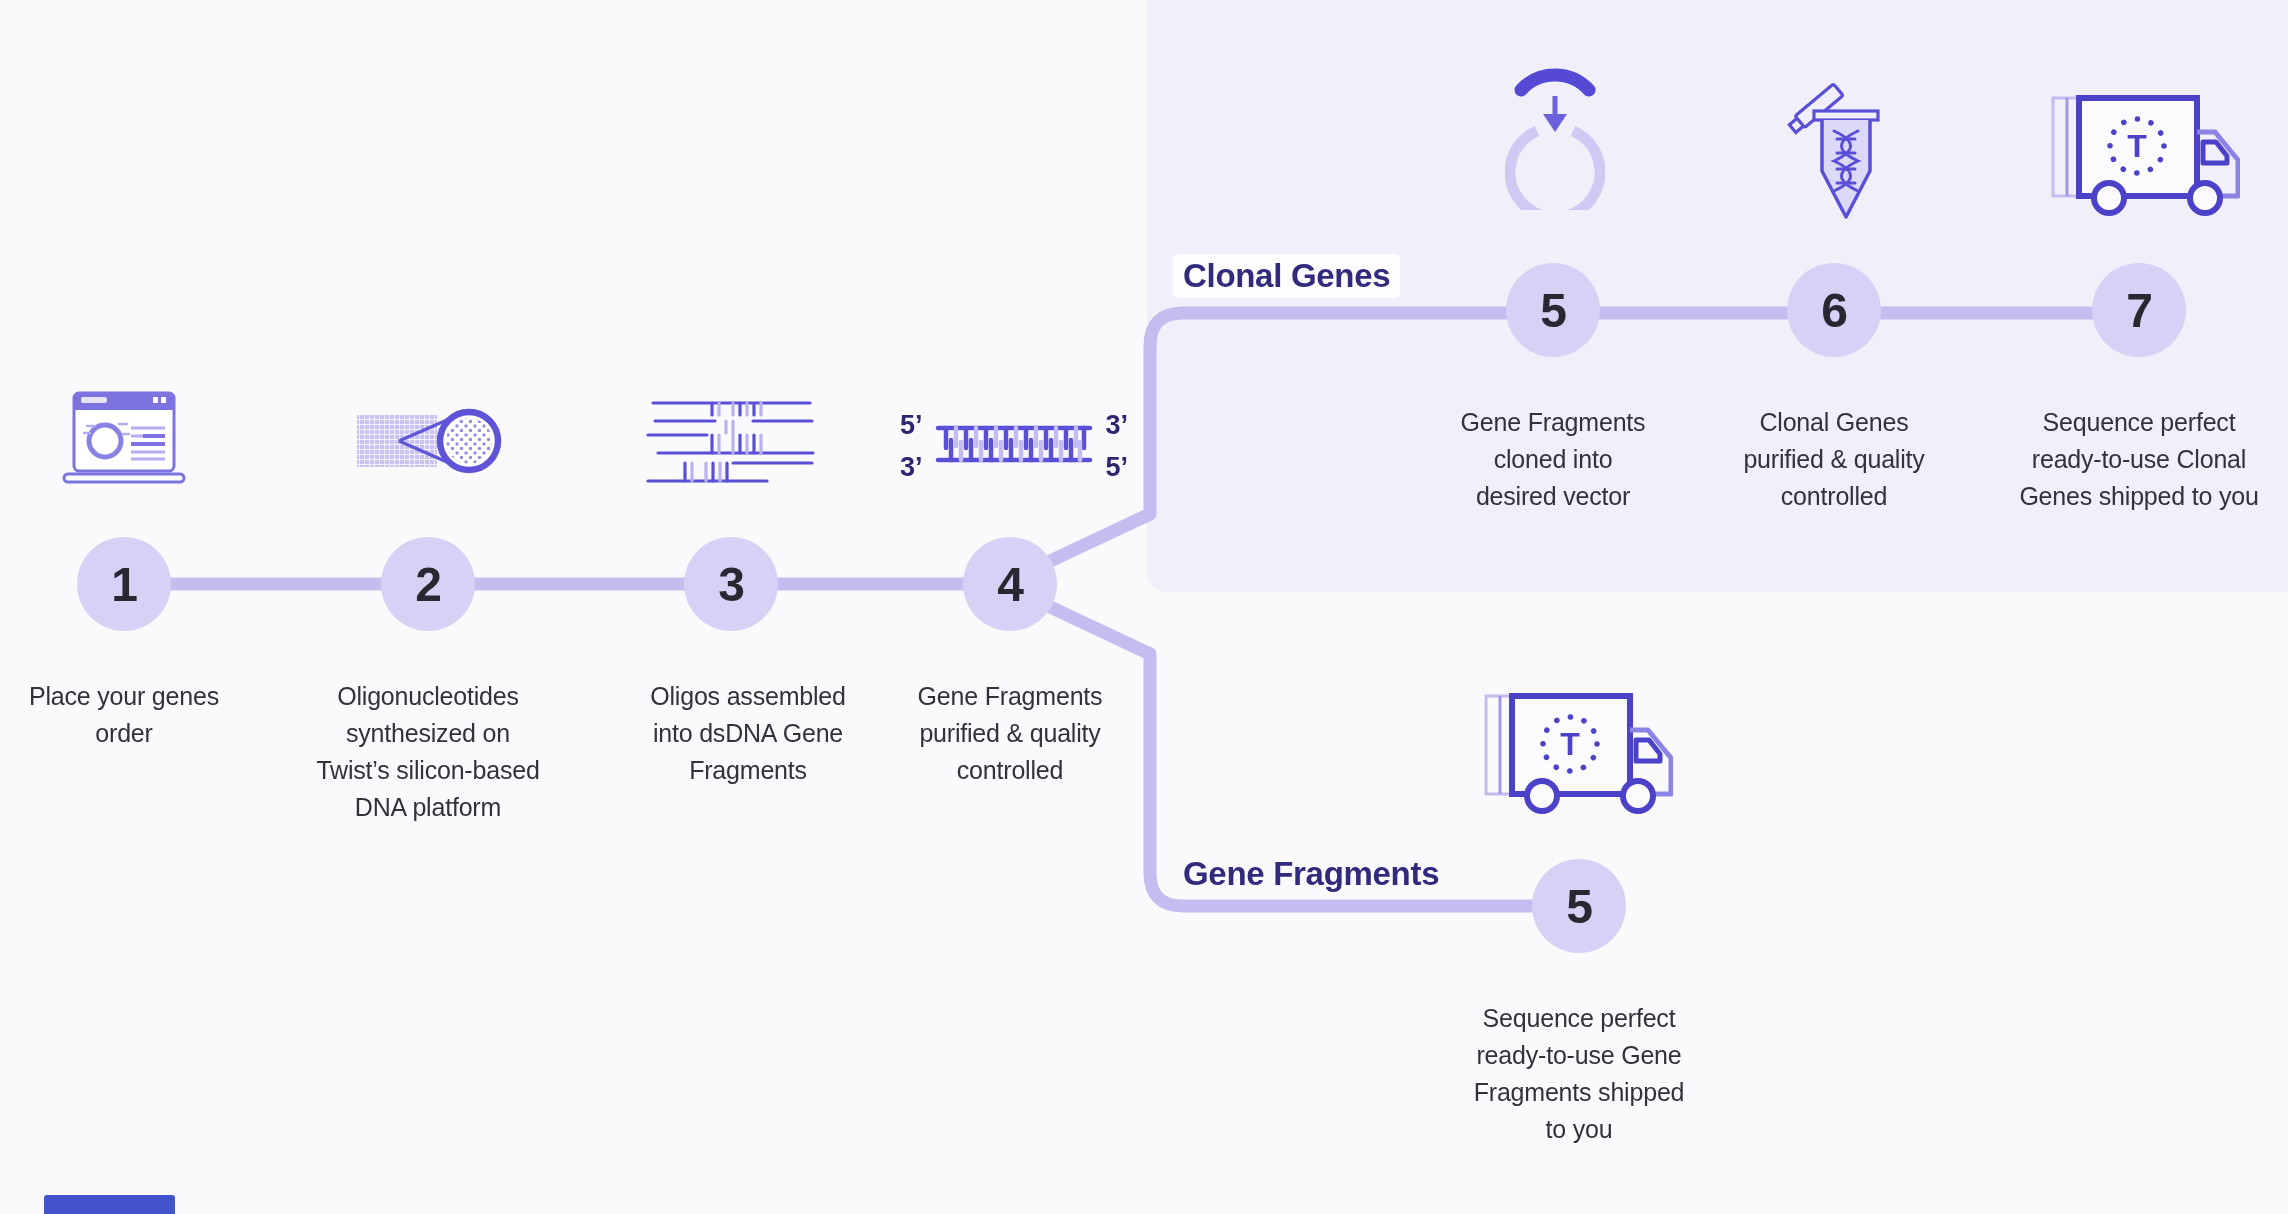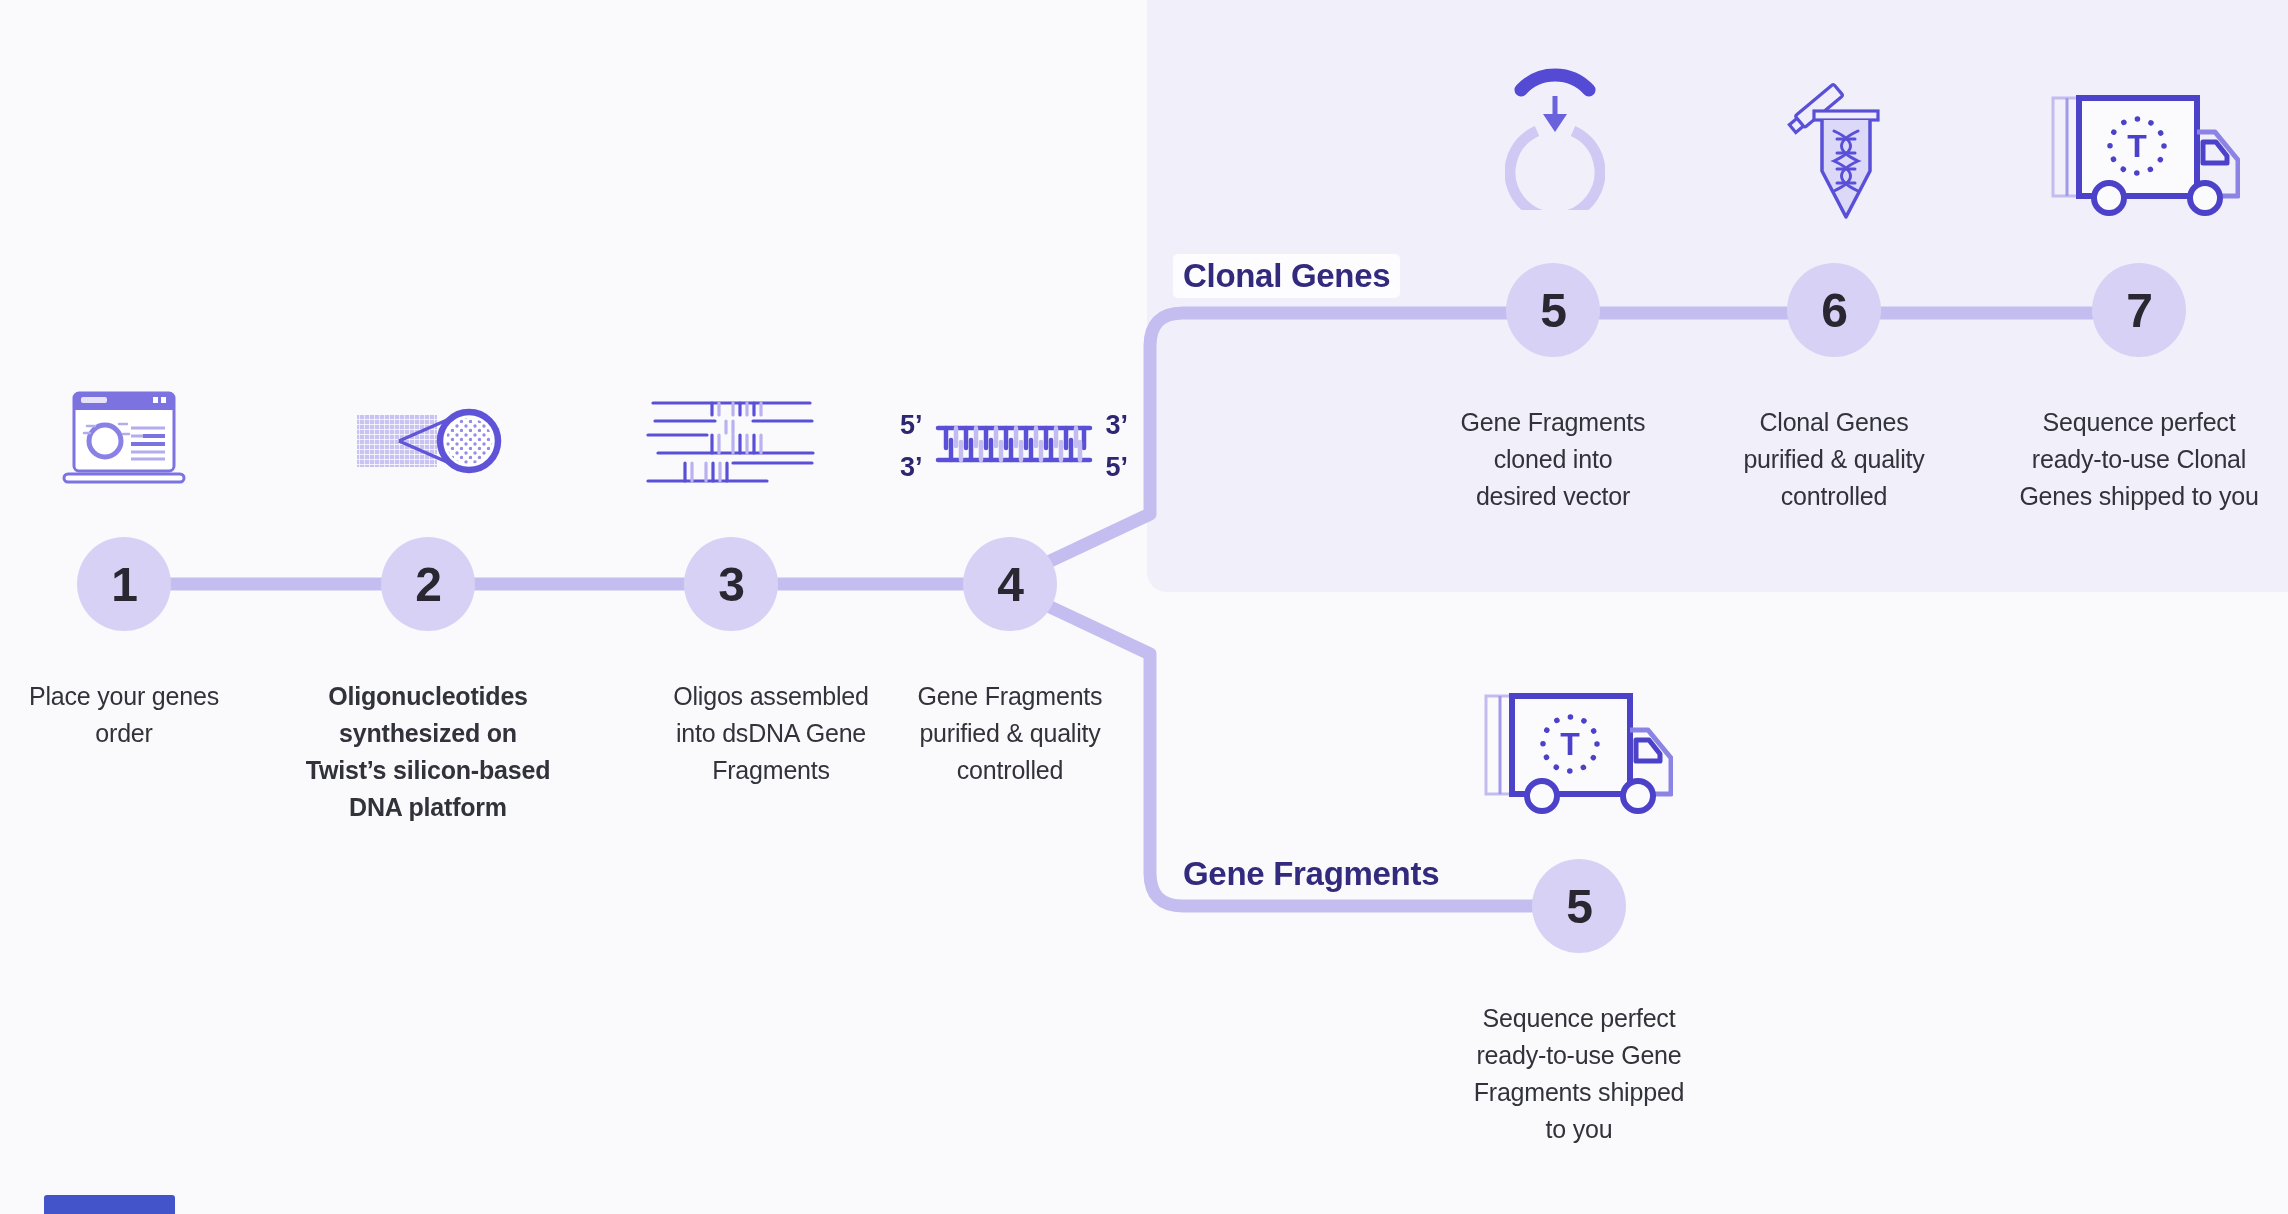--- a/index.html
+++ b/index.html
@@ -186,25 +186,25 @@
   </div>
 <div class="node" style="left:1532px;top:859px;">
     <span>5</span>
   </div>
 
 <div class="branch-label on-panel" style="left:1173px;top:254px;">Clonal Genes</div>
 <div class="branch-label" style="left:1173px;top:852px;">Gene Fragments</div>
 
 <div class="caption" style="left:124px;top:678px;">Place your genes
 order</div>
-<div class="caption" style="left:428px;top:678px;font-weight:bold;">Oligonucleotides
+<div class="caption" style="left:428px;top:678px;">Oligonucleotides
 synthesized on
 Twist’s silicon-based
 DNA platform</div>
-<div class="caption" style="left:771px;top:678px;">Oligos assembled
+<div class="caption" style="left:748px;top:678px;">Oligos assembled
 into dsDNA Gene
 Fragments</div>
 <div class="caption" style="left:1010px;top:678px;">Gene Fragments
 purified &amp; quality
 controlled</div>
 <div class="caption" style="left:1553px;top:404px;">Gene Fragments
 cloned into
 desired vector</div>
 <div class="caption" style="left:1834px;top:404px;">Clonal Genes
 purified &amp; quality

